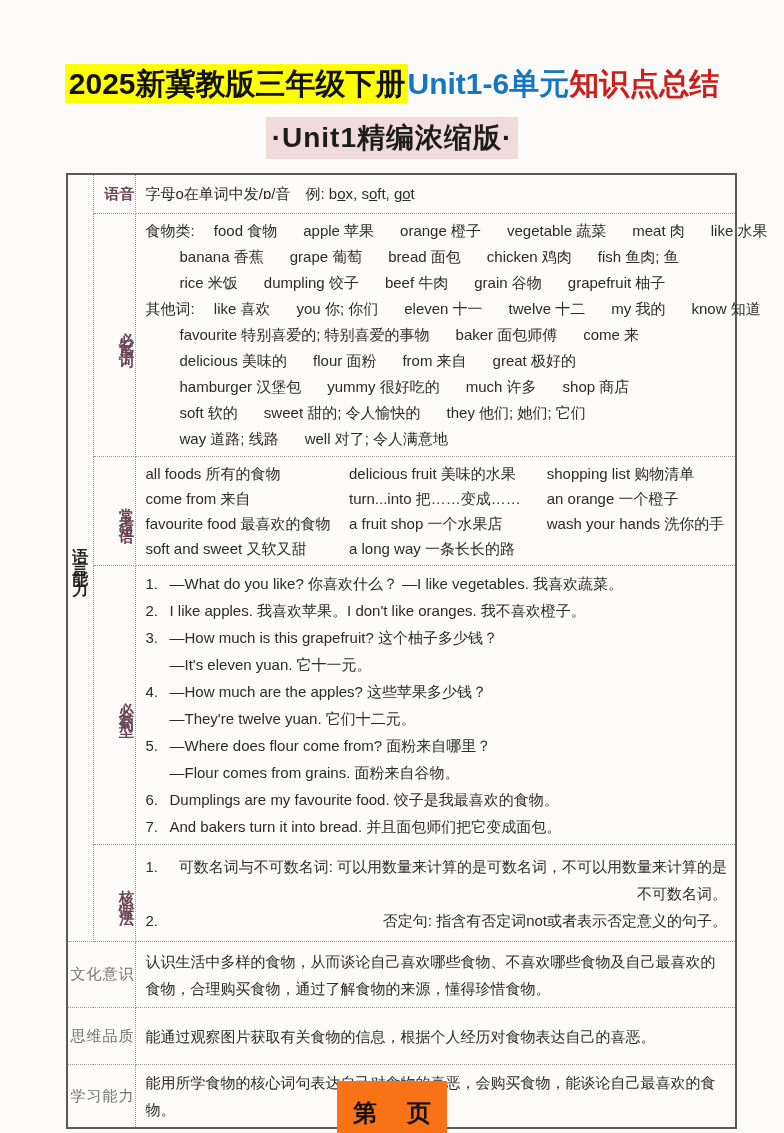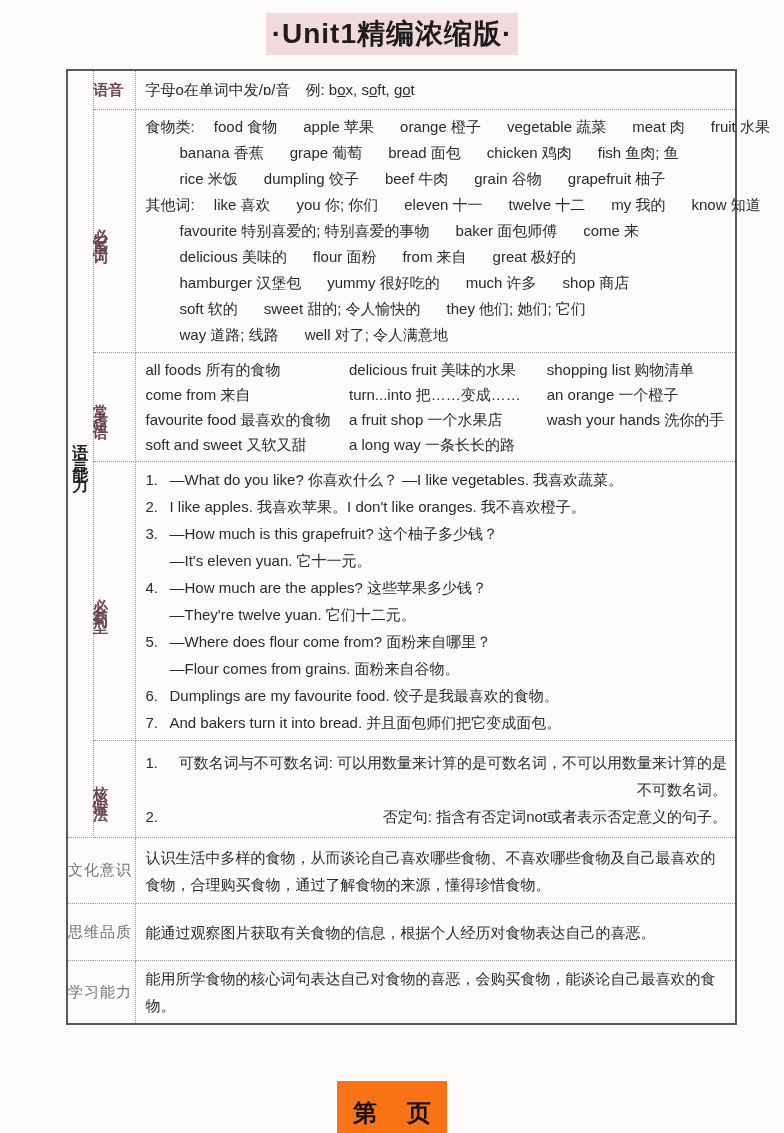--- a/index.html
+++ b/index.html
@@ -26,21 +26,21 @@
   table.main-table{
     border-collapse:collapse;table-layout:fixed;
     margin:14px 0 0 66px;width:671px;
     border:2px solid #5a5a5a;
     font-size:15px;
   }
   col.c-group{width:26px;}
   col.c-label{width:42px;}
   td{border:1px dotted #979797;vertical-align:middle;padding:0;}
   .group-cell{text-align:center;}
-  .label-cell{text-align:left;}
+  .label-cell{text-align:right;}
   .vtext{
     display:inline-block;writing-mode:vertical-lr;text-orientation:upright;
     font-weight:bold;color:#6a4456;letter-spacing:7px;line-height:1;
   }
   .group-label{color:#1f1f1f;letter-spacing:11px;font-size:16px;}
   .hlabel{font-weight:bold;color:#6a4456;}
   .blabel{font-weight:normal;color:#737373;letter-spacing:1px;}
   .content-cell{padding:4px 8px 4px 10px;line-height:26px;}
   
   .phonics-cell{height:30px;line-height:24px;}
@@ -76,20 +76,21 @@
     display:inline-block;background:#f97316;color:#111;font-weight:bold;
     font-size:24px;padding:16px 16px;
   }
   .footer-gap{display:inline-block;width:30px;}
 </style>
 </head>
 <body>
 
 <div class="page">
 
+  <h1 class="title"><span class="t-hl">2025新冀教版三年级下册</span><span class="t-blue">Unit1-6单元</span><span class="t-red">知识点总结</span></h1>
 
   <div class="subtitle-wrap">
     <span class="subtitle">·Unit1精编浓缩版·</span>
   </div>
 
   <table class="main-table">
     <colgroup>
         <col class="c-group">
         <col class="c-label">
         <col class="c-content">
@@ -102,21 +103,21 @@
         <td class="label-cell">
           <span class="hlabel">语音</span>
         </td>
         <td class="content-cell phonics-cell"><span>字母o在单词中发/ɒ/音　例: </span><span>b<u>o</u>x</span>, <span>s<u>o</u>ft</span>, <span>g<u>o</u>t</span></td>
       </tr>
       <tr>
         <td class="label-cell">
           <span class="vtext">必记单词</span>
         </td>
         <td class="content-cell words-cell">
-            <div class="word-line"><span class="word-prefix">食物类: </span><span class="word-item">food 食物</span><span class="word-item">apple 苹果</span><span class="word-item">orange 橙子</span><span class="word-item">vegetable 蔬菜</span><span class="word-item">meat 肉</span><span class="word-item">fruit 水果</span></div>
+            <div class="word-line"><span class="word-prefix">食物类: </span><span class="word-item">food 食物</span><span class="word-item">apple 苹果</span><span class="word-item">orange 橙子</span><span class="word-item">vegetable 蔬菜</span><span class="word-item">meat 肉</span><span class="word-item">like 水果</span></div>
             <div class="word-line indent"><span class="word-item">banana 香蕉</span><span class="word-item">grape 葡萄</span><span class="word-item">bread 面包</span><span class="word-item">chicken 鸡肉</span><span class="word-item">fish 鱼肉; 鱼</span></div>
             <div class="word-line indent"><span class="word-item">rice 米饭</span><span class="word-item">dumpling 饺子</span><span class="word-item">beef 牛肉</span><span class="word-item">grain 谷物</span><span class="word-item">grapefruit 柚子</span></div>
             <div class="word-line"><span class="word-prefix">其他词: </span><span class="word-item">like 喜欢</span><span class="word-item">you 你; 你们</span><span class="word-item">eleven 十一</span><span class="word-item">twelve 十二</span><span class="word-item">my 我的</span><span class="word-item">know 知道</span></div>
             <div class="word-line indent"><span class="word-item">favourite 特别喜爱的; 特别喜爱的事物</span><span class="word-item">baker 面包师傅</span><span class="word-item">come 来</span></div>
             <div class="word-line indent"><span class="word-item">delicious 美味的</span><span class="word-item">flour 面粉</span><span class="word-item">from 来自</span><span class="word-item">great 极好的</span></div>
             <div class="word-line indent"><span class="word-item">hamburger 汉堡包</span><span class="word-item">yummy 很好吃的</span><span class="word-item">much 许多</span><span class="word-item">shop 商店</span></div>
             <div class="word-line indent"><span class="word-item">soft 软的</span><span class="word-item">sweet 甜的; 令人愉快的</span><span class="word-item">they 他们; 她们; 它们</span></div>
             <div class="word-line indent"><span class="word-item">way 道路; 线路</span><span class="word-item">well 对了; 令人满意地</span></div>
           </td>
       </tr>

